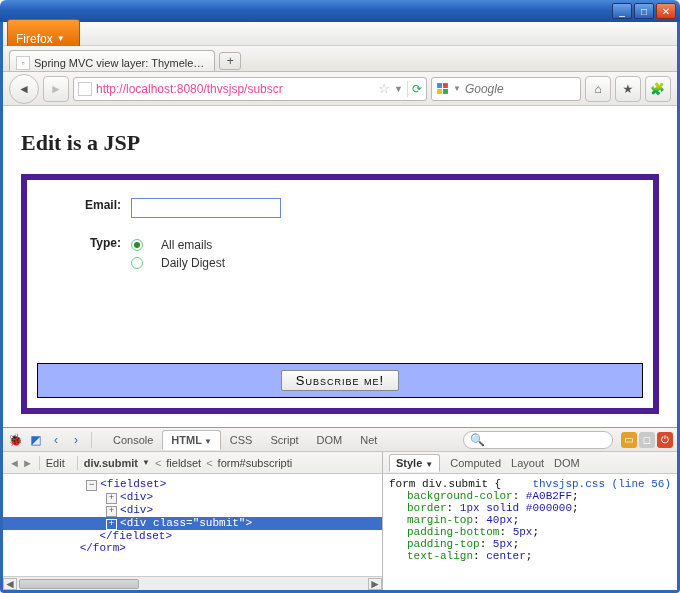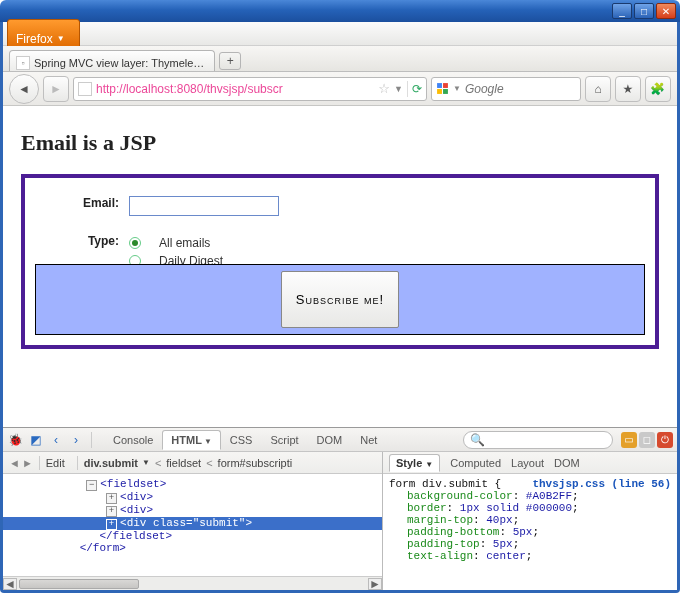--- a/index.html
+++ b/index.html
@@ -35,30 +35,30 @@
 .urlbar .dd { color:#888; font-size:9px; }
 .urlbar .sep { width:1px; height:16px; background:#ddd; }
 .searchbar { width:150px; height:24px; border:1px solid #b9b9b9; border-radius:3px; background:#fff; display:flex; align-items:center; padding:0 4px; gap:4px; }
 .searchbar .g { width:14px; height:14px; display:inline-flex; align-items:center; justify-content:center; }
 .searchbar input { flex:1; border:none; outline:none; font-size:12px; color:#999; font-style:italic; background:transparent; }
 .searchbar .mag { color:#4a78c8; }
 
 
 .viewport { flex:1; background:#fff; padding:14px 18px; overflow:hidden; }
 .page-h1 { font-size:22px; font-weight:bold; color:#222; font-family: Georgia, "Times New Roman", serif; margin:10px 0 18px; }
-.fieldset { border:4px solid #4c1d95; padding:0; height:175px; position:relative; }
+.fieldset { border:6px solid #4c1d95; padding:0; height:240px; position:relative; }
 .formrow { display:flex; margin:18px 0 0 46px; color:#333; }
 .formrow .lab { width:58px; text-align:right; font-weight:bold; padding-right:10px; color:#222; }
 .email-in { width:150px; height:20px; border:1px solid #6a8acb; background:#fff; }
 .radio-col { display:flex; flex-direction:column; gap:4px; padding-top:2px; }
 .radio-item { display:flex; align-items:center; gap:18px; color:#333; }
 .radio-dot { width:12px; height:12px; border:1px solid #6c8; border-radius:50%; display:inline-flex; align-items:center; justify-content:center; }
 .radio-dot.sel::after { content:""; width:6px; height:6px; background:#2a8a2a; border-radius:50%; }
 .submitbar { position:absolute; left:10px; right:10px; bottom:10px; background:#A0B2FF; border:1px solid #000; text-align:center; padding:6px 0; }
-.submitbtn { font-family: Impact, "Arial Black", sans-serif; font-variant: small-caps; letter-spacing:1px; background:linear-gradient(#fdfdfd,#e8e8e6); border:1px solid #888; border-radius:2px; padding:20px 14px; font-size:13px; }
+.submitbtn { font-family: Impact, "Arial Black", sans-serif; font-variant: small-caps; letter-spacing:1px; background:linear-gradient(#fdfdfd,#e8e8e6); border:1px solid #888; border-radius:2px; padding:2px 14px; font-size:13px; }
 
 
 .devtools { height:163px; border-top:1px solid #9a9a9a; background:#f2f1ef; display:flex; flex-direction:column; }
 .dt-top { height:24px; display:flex; align-items:center; gap:2px; padding:0 4px; border-bottom:1px solid #c5c5c5; background:linear-gradient(#f6f5f3,#e8e7e5); }
 .dt-ico { width:18px; height:18px; display:flex; align-items:center; justify-content:center; color:#3b6fb5; border-radius:2px; }
 .dt-tabs { display:flex; gap:0; margin-left:6px; }
 .dt-tab { padding:3px 8px; font-size:11px; color:#555; border:1px solid transparent; }
 .dt-tab.active { background:#fff; border:1px solid #bcbcbc; border-bottom-color:#fff; border-radius:3px 3px 0 0;font-weight:bold; }
 .dt-tab .dd { font-size:8px; margin-left:2px; }
 .dt-search { margin-left:auto; width:150px; height:18px; border:1px solid #bbb; border-radius:9px; background:#fff; display:flex; align-items:center; padding:0 6px; color:#888; }
@@ -84,21 +84,21 @@
 .dt-hscroll { height:14px; background:#ededeb; border-top:1px solid #ccc; display:flex; align-items:center; }
 .dt-hscroll .thumb { height:10px; width:120px; margin-left:2px; background:linear-gradient(#d9d8d6,#c7c6c4); border:1px solid #aaa; border-radius:2px; }
 .dt-hscroll .arrow { width:14px; height:12px; display:flex; align-items:center; justify-content:center; color:#666; border:1px solid #bbb; background:#eee; }
 .dt-hscroll .spacer { flex:1; }
 
 .dt-right { flex:1; display:flex; flex-direction:column; }
 .dt-rtabs { height:22px; border-bottom:1px solid #c9c9c9; display:flex; align-items:center; padding:0 6px; gap:10px; font-size:11px; color:#555; background:linear-gradient(#f6f5f3,#ededeb); }
 .dt-rtabs .active { font-weight:bold; color:#333; padding:2px 6px; background:#fff; border:1px solid #bcbcbc; border-bottom-color:#fff; border-radius:3px 3px 0 0; }
 .dt-css { flex:1; background:#fff; font-family:"Courier New", monospace; font-size:11px; padding:4px 6px; overflow:hidden; }
 .dt-css .sel { color:#111; }
-.dt-css .file { float:right; color:#1a55bb; font-weight:bold; }
+.dt-css .file { float:right; color:#1a55bb; font-weight:normal; }
 .dt-css .decl { padding-left:18px; }
 .dt-css .prop { color:#1a8a1a; }
 .dt-css .val { color:#1a1aa6; }
 </style>
 </head>
 <body>
 
 <div class="titlebar">
   <span class="spacer"></span>
   <span class="winbtn min">_</span>
@@ -146,21 +146,21 @@
       <span class="dd" style="font-size:8px;color:#888">▼</span>
       <input placeholder="Google" style="">
       <span class="mag">🔍</span>
     </div>
     <div class="rbtn">⌂</div>
     <div class="rbtn">★</div>
     <div class="rbtn">🧩</div>
   </div>
 
   <div class="viewport">
-    <div class="page-h1">Email is a JSP</div>
+    <div class="page-h1">Edit is a JSP</div>
     <div class="fieldset">
       <div class="formrow">
         <div class="lab">Email:</div>
         <input class="email-in" style="">
       </div>
       <div class="formrow">
         <div class="lab">Type:</div>
         <div class="radio-col">
           <label class="radio-item">
             <span class="radio-dot sel"></span>

